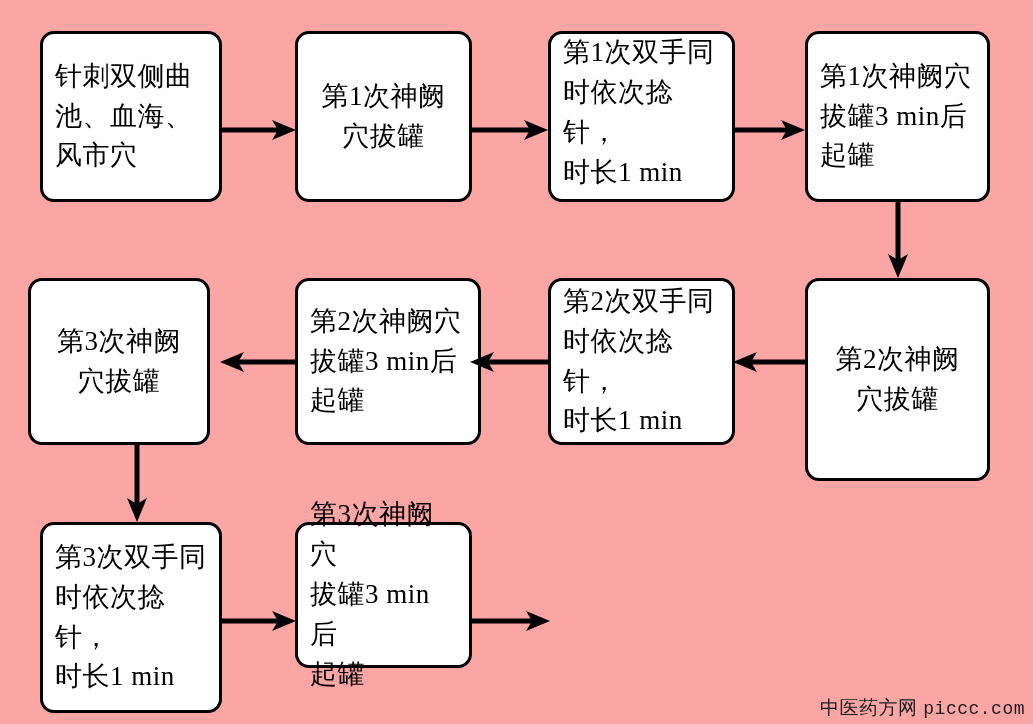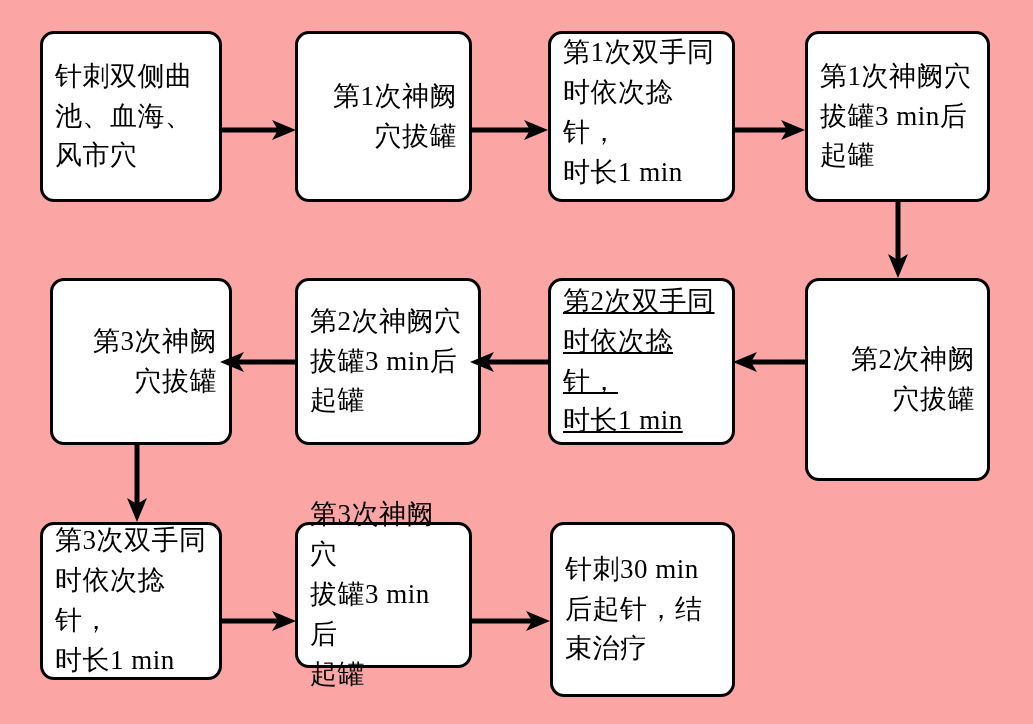--- a/index.html
+++ b/index.html
@@ -30,21 +30,21 @@
     display: block;
     width: 100%;
     font-size: 27px;
     line-height: 1.48;
     color: #000000;
     text-align: left;
     letter-spacing: 0.5px;
     white-space: pre-line;
   }
   .node-label.center {
-    text-align: right;
+    text-align: center;
   }
   .edge {
     position: absolute;
   }
   .edge svg {
     display: block;
     overflow: visible;
   }
   .watermark {
     position: absolute;
@@ -82,59 +82,54 @@
 时依次捻针，
 时长1 min</span>
   </div>
 
   <div class="node" style="left:805px; top:31px; width:185px; height:171px;">
     <span class="node-label">第1次神阙穴
 拔罐3 min后
 起罐</span>
   </div>
 
-  <div class="node" style="left:50px; top:278px; width:182px; height:167px;">
+  <div class="node" style="left:28px; top:278px; width:182px; height:167px;">
     <span class="node-label center">第3次神阙
 穴拔罐</span>
   </div>
 
   <div class="node" style="left:295px; top:278px; width:186px; height:167px;">
     <span class="node-label">第2次神阙穴
 拔罐3 min后
 起罐</span>
   </div>
 
-  <div class="node" style="left:548px; top:278px; width:187px; height:167px;text-decoration:underline;">
+  <div class="node" style="left:548px; top:278px; width:187px; height:167px;">
     <span class="node-label">第2次双手同
 时依次捻针，
 时长1 min</span>
   </div>
 
   <div class="node" style="left:805px; top:278px; width:185px; height:203px;">
     <span class="node-label center">第2次神阙
 穴拔罐</span>
   </div>
 
-  <div class="node" style="left:40px; top:522px; width:182px; height:158px;justify-content:flex-end;">
+  <div class="node" style="left:40px; top:522px; width:182px; height:191px;justify-content:flex-end;">
     <span class="node-label">第3次双手同
 时依次捻针，
 时长1 min</span>
   </div>
 
   <div class="node" style="left:295px; top:522px; width:177px; height:146px;">
     <span class="node-label">第3次神阙穴
 拔罐3 min后
 起罐</span>
   </div>
 
-  <div class="node" style="left:550px; top:522px; width:185px; height:175px;">
-    <span class="node-label">针刺30 min
-后起针，结
-束治疗</span>
-  </div>
 
   <div class="edge" style="left:222px; top:112px; width:76px; height:36px;">
     <svg width="76" height="36" viewBox="0 0 76 36">
       <line x1="0" y1="18" x2="58" y2="18" stroke="#000" stroke-width="5"></line>
       <polygon points="74,18 50,8 56,18 50,28" fill="#000"></polygon>
     </svg>
   </div>
 
   <div class="edge" style="left:472px; top:112px; width:78px; height:36px;">
     <svg width="78" height="36" viewBox="0 0 78 36">
@@ -192,14 +187,18 @@
     </svg>
   </div>
 
   <div class="edge" style="left:472px; top:603px; width:80px; height:36px;">
     <svg width="80" height="36" viewBox="0 0 80 36">
       <line x1="0" y1="18" x2="62" y2="18" stroke="#000" stroke-width="5"></line>
       <polygon points="78,18 54,8 60,18 54,28" fill="#000"></polygon>
     </svg>
   </div>
 
+  <div class="watermark">
+    <span>中医药方网</span>
+    <span class="wm-mono">piccc.com</span>
+  </div>
 
 </div>
 
 </body></html>

